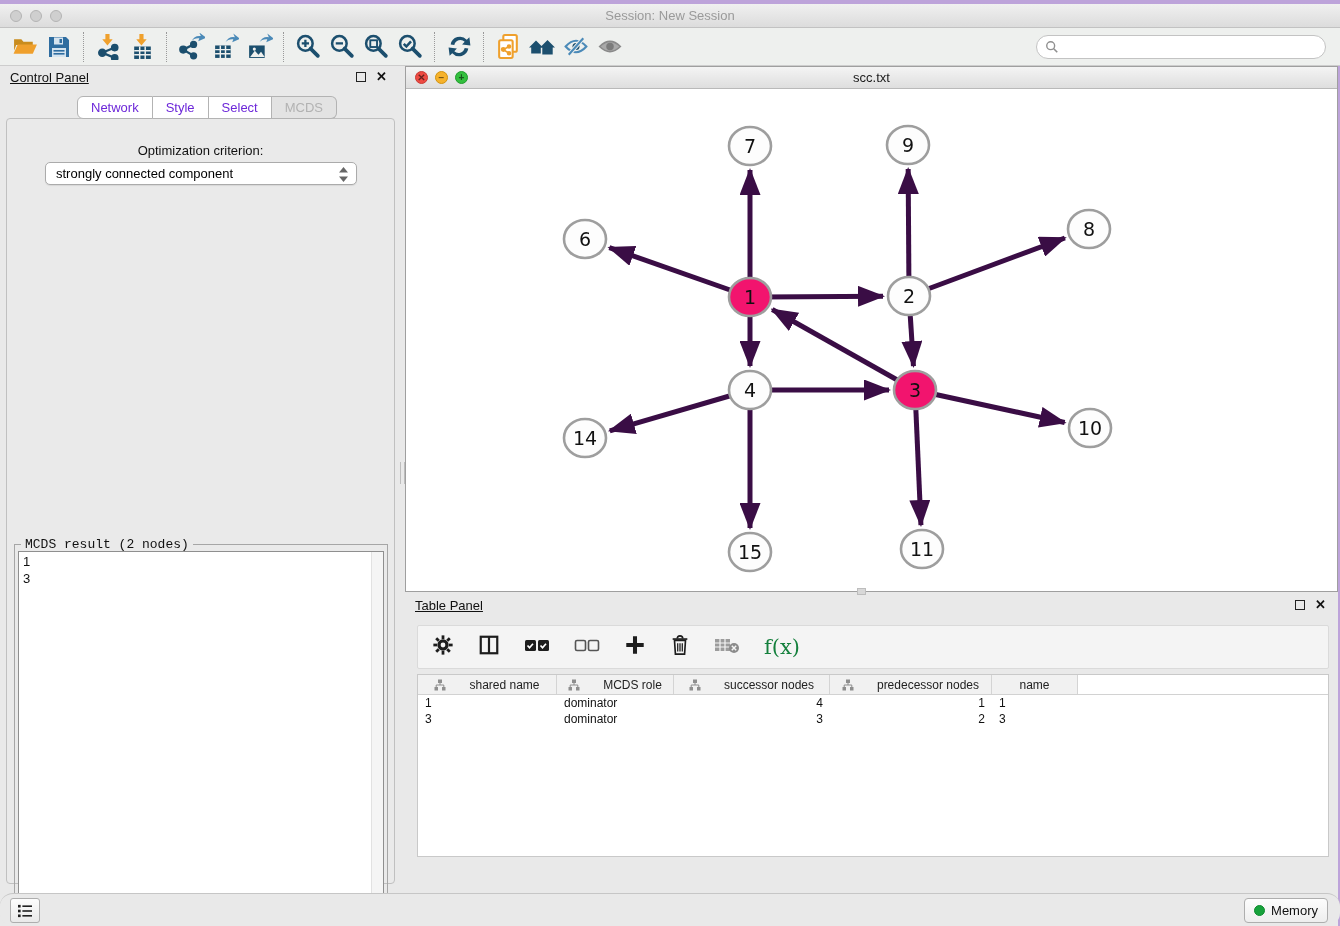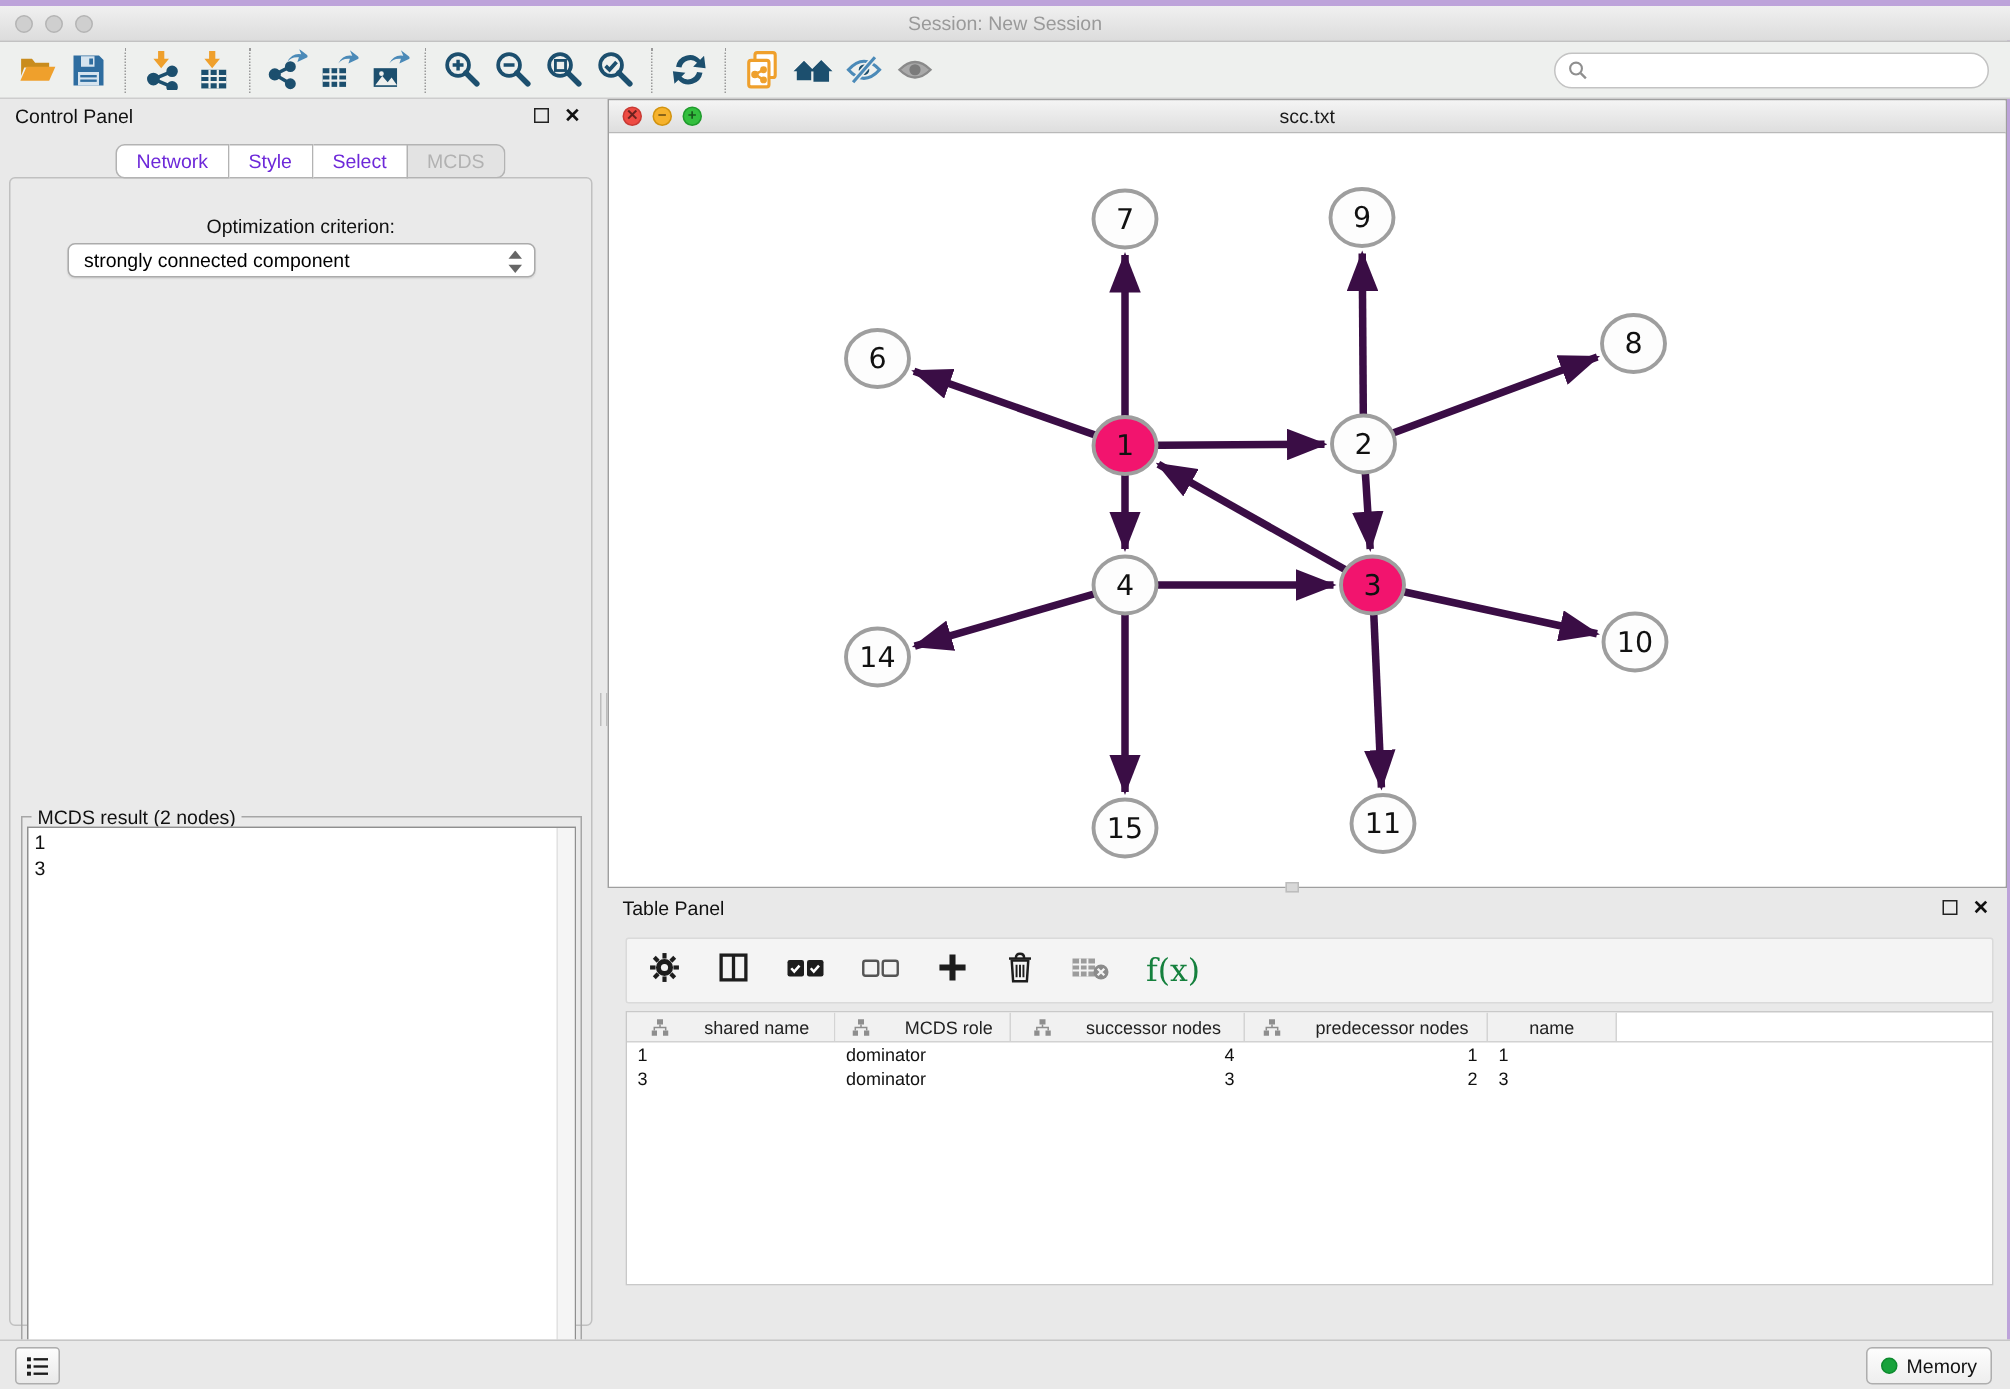--- a/index.html
+++ b/index.html
@@ -20,21 +20,21 @@
   .toolbar { position:absolute; left:0; top:28px; width:1340px; height:38px;
     background:#eef0ee; border-bottom:1px solid #cdcdcd; display:flex; align-items:center; padding-left:8px; }
   .tbtn { width:34px; height:32px; display:flex; align-items:center; justify-content:center; flex:0 0 auto; }
   .tsep { width:1px; height:30px; border-left:1px dotted #9a9a9a; margin:0 7px; flex:0 0 auto; }
   .searchbox { position:absolute; right:14px; top:7px; width:290px; height:24px; background:#fff;
     border:1px solid #c3c3c3; border-radius:12px; display:flex; align-items:center; padding-left:8px; }
   .searchbox input { border:none; outline:none; flex:1; font-size:12px; background:transparent; height:20px; margin-left:4px;}
 
   
   .control-panel { position:absolute; left:0; top:68px; width:401px; height:818px; }
-  .panel-header { position:absolute; left:10px; top:2px; font-size:13px; color:#111; }
+  .panel-header { position:absolute; left:10px; top:2px; font-size:13px; color:#111;text-decoration:underline; }
   .ph-icons { position:absolute; top:4px; display:flex; gap:10px; align-items:center; }
   .cp .ph-icons { right:14px; }
   .float-box { width:10px; height:10px; border:1.5px solid #222; display:inline-block; }
   .close-x { font-size:13px; font-weight:bold; color:#111; line-height:10px; }
   .cp-tabs { position:absolute; left:77px; top:28px; height:23px; display:flex; z-index:2; }
   .seg { font-size:13px; padding:3px 13px 0 13px; background:#fff; border:1px solid #b3b3b3; border-left:none;
     color:#6d28d9; height:23px; }
   .seg:first-child { border-left:1px solid #b3b3b3; border-radius:6px 0 0 6px; }
   .seg:last-child { border-radius:0 6px 6px 0; }
   .seg.sel { background:#e3e3e3; color:#b2b2b2; }
@@ -42,21 +42,21 @@
     border:1px solid #c0c0c0; border-radius:4px; background:#eaeaea; }
   .opt-label { text-align:center; margin-top:24px; font-size:13px; color:#111; }
   .dropdown { position:absolute; left:38px; top:43px; width:312px; height:23px; background:#fff;
     border:1px solid #ababab; border-radius:5px; font-size:13px; display:flex; align-items:center;
     padding-left:10px; box-shadow:0 1px 1px rgba(0,0,0,.08); }
   .dd-stepper { position:absolute; right:7px; top:4px; }
   .btn-row { position:absolute; left:0; top:77px; width:100%; display:flex; justify-content:center; gap:14px; }
   .mac-btn { font-size:13px; font-family:"Liberation Sans",sans-serif; background:#fff; border:1px solid #ababab;
     border-radius:5px; height:21px; padding:0 17px; color:#111; box-shadow:0 1px 1px rgba(0,0,0,.08); }
   .result-group { position:absolute; left:7px; top:425px; width:374px; height:385px; border:1px solid #a6a6a6; }
-  .group-title { position:absolute; left:6px; top:-8px; background:#eaeaea; padding:0 4px; font-size:13px; color:#111; }
+  .group-title { position:absolute; left:6px; top:-8px; background:#eaeaea; padding:0 4px; font-size:13px; color:#111;font-family:Liberation Mono, monospace; }
   .result-area { position:absolute; left:3px; top:6px; right:3px; bottom:3px; background:#fff;
     border:1px solid #8f8f8f; font-size:13px; color:#111; padding:1px 4px; line-height:17px; white-space:pre; }
   .vscroll { position:absolute; right:0; top:0; bottom:0; width:12px; background:#f5f5f5; border-left:1px solid #e2e2e2; }
 
   
   .network-window { position:absolute; left:405px; top:66px; width:933px; height:526px;
     border:1px solid #9f9f9f; background:#fff; }
   .net-titlebar { position:absolute; left:0; top:0; width:100%; height:22px;
     background:linear-gradient(#f4f4f4,#dedede); border-bottom:1px solid #b9b9b9; }
   .net-title { position:absolute; left:0; right:0; top:3px; text-align:center; font-size:13px; color:#1a1a1a; }
@@ -77,21 +77,21 @@
     border:1px solid #dadada; border-radius:2px; display:flex; align-items:center; padding-left:14px; gap:24px; }
   .tp-table { position:absolute; left:12px; top:78px; width:912px; height:183px; background:#fff;
     border:1px solid #c9c9c9; overflow:hidden; }
   .thead { display:flex; height:20px; border-bottom:1px solid #d2d2d2; font-size:12px; color:#222; }
   .th { background:#f1f1f1; border-right:1px solid #d4d4d4; display:flex; align-items:center; justify-content:center; gap:23px; }
   .trow { display:flex; height:16px; font-size:12px; color:#111; }
   .td { padding:1px 7px 0 7px; overflow:hidden; white-space:nowrap; }
   .tp-tabs { position:absolute; left:0; right:0; top:268px; display:flex; justify-content:center; }
 
   
-  .statusbar { position:absolute; left:0; top:893px; width:1340px; height:33px; background:#e9e9e9; border-top:1px solid #c6c6c6; }
+  .statusbar { position:absolute; left:0; top:893px; width:1340px; height:33px; background:#e9e9e9; border-top:1px solid #c6c6c6;border-radius:13px; }
   .list-btn { position:absolute; left:10px; top:4px; width:30px; height:25px; background:linear-gradient(#fdfdfd,#e9e9e9);
     border:1px solid #aeaeae; border-radius:3px; display:flex; align-items:center; justify-content:center; }
   .mem-btn { position:absolute; right:12px; top:4px; height:25px; background:linear-gradient(#fdfdfd,#eeeeee);
     border:1px solid #aeaeae; border-radius:4px; display:flex; align-items:center; gap:6px; padding:0 9px; font-size:13px; color:#111; }
   .mem-dot { width:11px; height:11px; border-radius:50%; background:#17a23b; border:1px solid #0d8a2e; }
 </style>
 </head>
 <body>
 
 <div class="screen">

